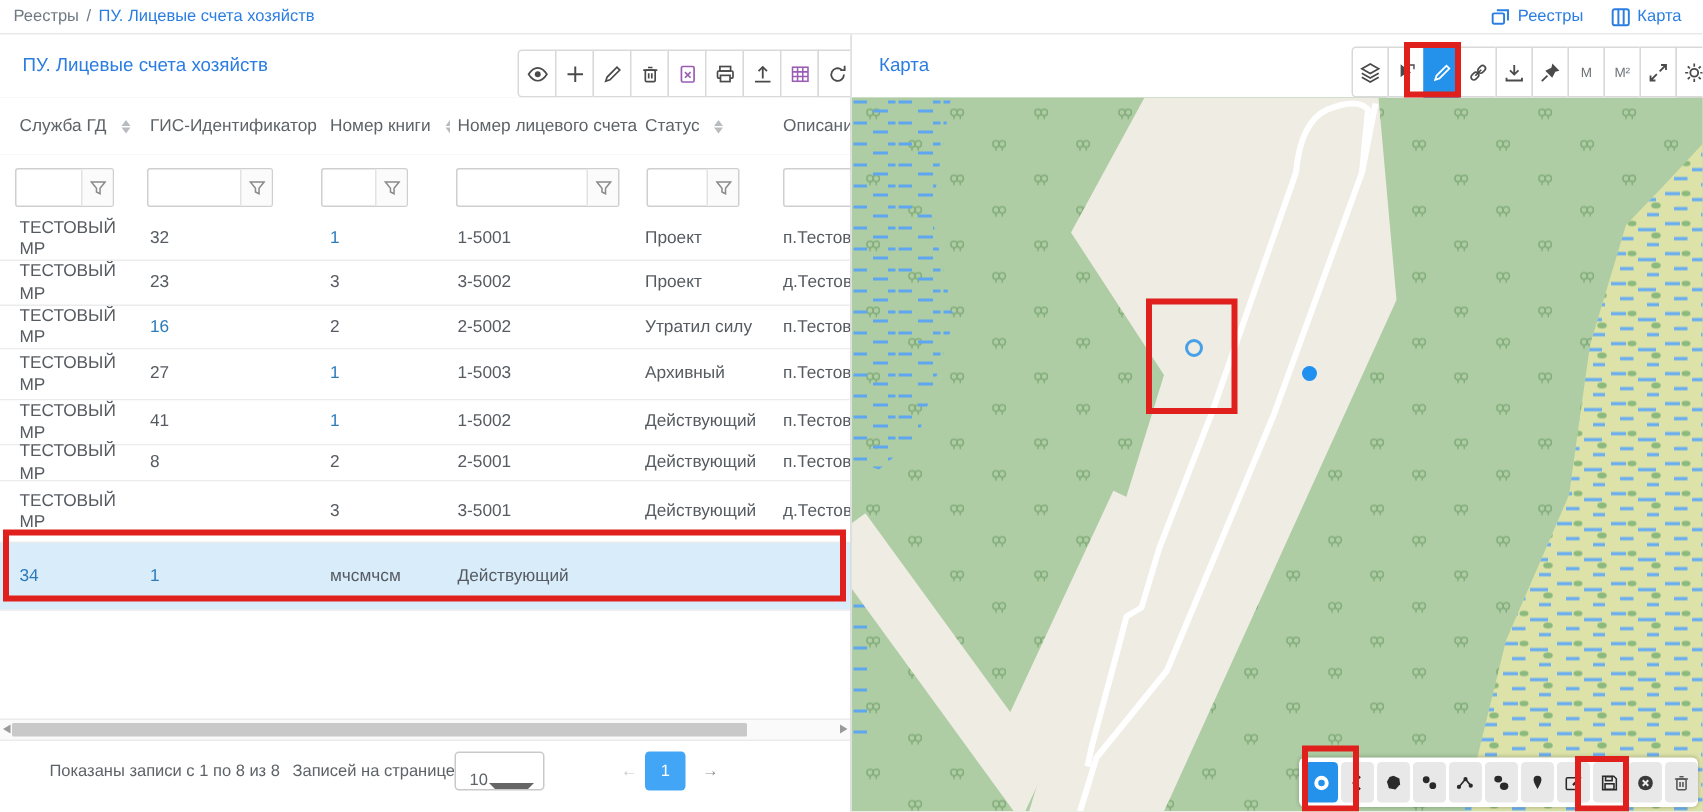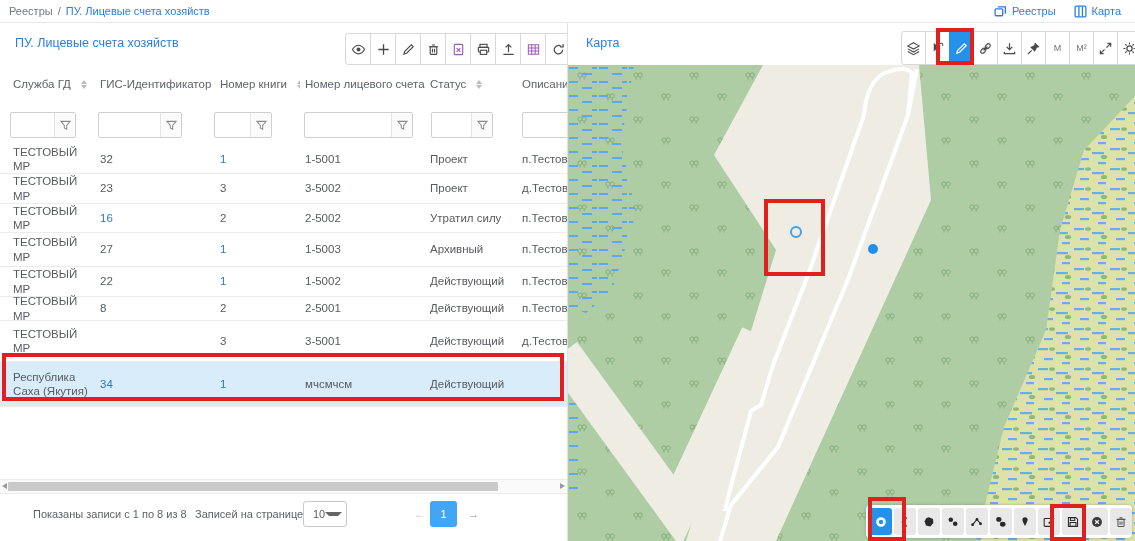--- a/index.html
+++ b/index.html
@@ -60,22 +60,22 @@
   .hscroll{position:absolute;left:0;top:479px;width:567px;height:13px;background:#fafafa;
            border-top:1px solid #ebebeb;border-bottom:1px solid #ebebeb;}
   .hthumb{position:absolute;left:8px;top:2px;width:490px;height:9px;background:#c9c9c9;border-radius:1px;}
   .harrow{position:absolute;top:3px;width:0;height:0;border-top:3.5px solid transparent;border-bottom:3.5px solid transparent;}
   .harrow.left{left:2px;border-right:5px solid #9a9a9a;}
   .harrow.right{right:2px;border-left:5px solid #9a9a9a;}
   
   .pager{position:absolute;left:0;top:494px;width:567px;height:42px;font-size:11px;color:#5d6368;}
   .pg-summary{position:absolute;left:33px;top:14px;}
   .pg-label{position:absolute;left:195px;top:14px;}
-  .pg-select{position:absolute;left:303px;top:7px;width:44px;height:26px;border:1px solid #c9c9c9;border-radius:3px;
-             display:flex;align-items:center;box-sizing:border-box;cursor:pointer;background:#fff;}
+  .pg-select{position:absolute;left:303px;top:7px;width:60px;height:26px;border:1px solid #c9c9c9;border-radius:3px;
+             display:flex;align-items:flex-end;box-sizing:border-box;cursor:pointer;background:#fff;}
   .pg-select span{flex:1;padding-left:9px;}
   .pg-caret{width:0;height:0;border-left:4px solid transparent;border-right:4px solid transparent;
             border-top:4.5px solid #666;margin-right:6px;}
   .pg-prev{position:absolute;left:414px;top:14px;color:#c9c9c9;cursor:pointer;}
   .pg-page{position:absolute;left:430px;top:7px;width:27px;height:26px;background:#42a5f5;color:#fff;
            border-radius:3px;display:flex;align-items:center;justify-content:center;cursor:pointer;}
   .pg-next{position:absolute;left:468px;top:14px;color:#8d9499;cursor:pointer;}
   
   .map-wrap{position:absolute;left:567px;top:65px;width:568px;height:476px;border-left:1px solid #d8d8d8;
             overflow:hidden;background:#aecda4;}
@@ -294,21 +294,21 @@
   <div class="trow" style="height:33px;">
     <div class="tcell">ТЕСТОВЫЙ МР</div>
     <div class="tcell">27</div>
     <div class="tcell link">1</div>
     <div class="tcell">1-5003</div>
     <div class="tcell">Архивный</div>
     <div class="tcell">п.Тестовый</div>
   </div>
   <div class="trow" style="height:29px;">
     <div class="tcell">ТЕСТОВЫЙ МР</div>
-    <div class="tcell">22</div>
+    <div class="tcell">41</div>
     <div class="tcell link">1</div>
     <div class="tcell">1-5002</div>
     <div class="tcell">Действующий</div>
     <div class="tcell">п.Тестовый</div>
   </div>
   <div class="trow" style="height:23px;">
     <div class="tcell">ТЕСТОВЫЙ МР</div>
     <div class="tcell">8</div>
     <div class="tcell">2</div>
     <div class="tcell">2-5001</div>
@@ -317,21 +317,20 @@
   </div>
   <div class="trow" style="height:40px;">
     <div class="tcell">ТЕСТОВЫЙ МР</div>
     <div class="tcell"></div>
     <div class="tcell">3</div>
     <div class="tcell">3-5001</div>
     <div class="tcell">Действующий</div>
     <div class="tcell">д.Тестовка,</div>
   </div>
   <div class="trow selected" style="height:44px;">
-    <div class="tcell">Республика Саха (Якутия)</div>
     <div class="tcell link">34</div>
     <div class="tcell link">1</div>
     <div class="tcell">мчсмчсм</div>
     <div class="tcell">Действующий</div>
     <div class="tcell"></div>
   </div>
 </div>
 
 <div class="hscroll">
   <span class="harrow left"></span>

